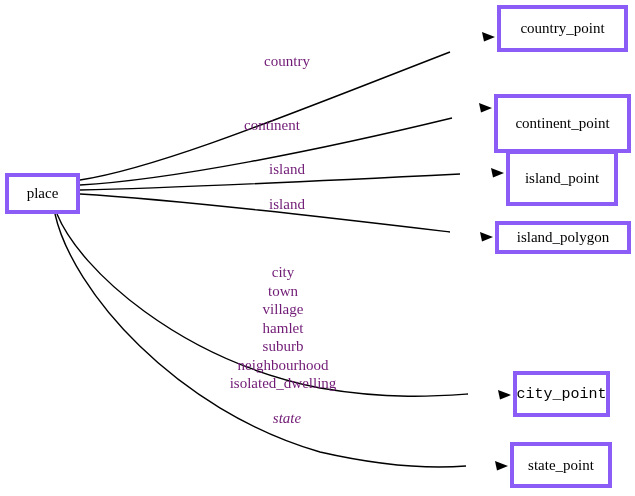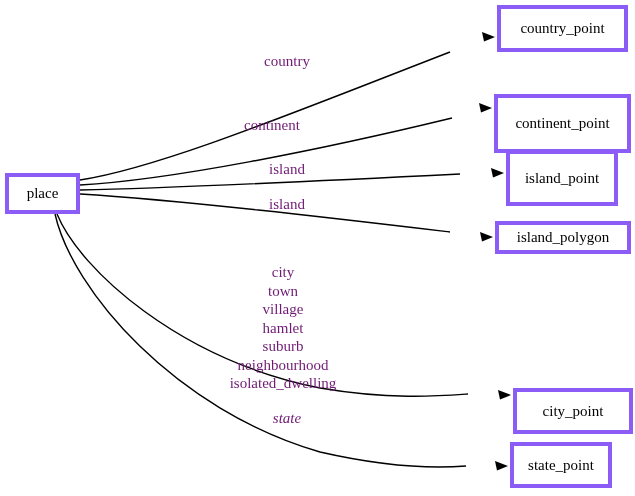--- a/index.html
+++ b/index.html
@@ -86,21 +86,21 @@
       </div>
       <div class="node" style="left: 494px; top: 94px; width: 137px; height: 59px;">
         <span class="node-label">continent_point</span>
       </div>
       <div class="node" style="left: 506px; top: 150px; width: 112px; height: 56px;">
         <span class="node-label">island_point</span>
       </div>
       <div class="node" style="left: 495px; top: 221px; width: 136px; height: 33px;">
         <span class="node-label">island_polygon</span>
       </div>
-      <div class="node" style="left: 513px; top: 388px; width: 120px; height: 46px;">
+      <div class="node" style="left: 513px; top: 371px; width: 97px; height: 46px; font-family: Liberation Mono, monospace;">
         <span class="node-label">city_point</span>
       </div>
       <div class="node" style="left: 510px; top: 442px; width: 102px; height: 46px; text-align: center;">
         <span class="node-label">state_point</span>
       </div>
     </div>
   <div id="label-layer">
       <div class="edge-label" style="left: 287px; top: 53px;">country</div>
       <div class="edge-label" style="left: 272px; top: 117px;">continent</div>
       <div class="edge-label" style="left: 287px; top: 161px;">island</div>

